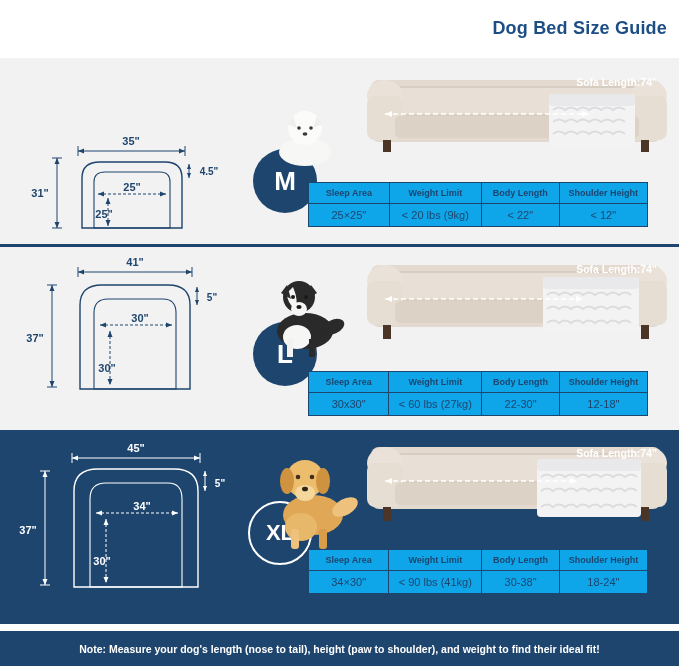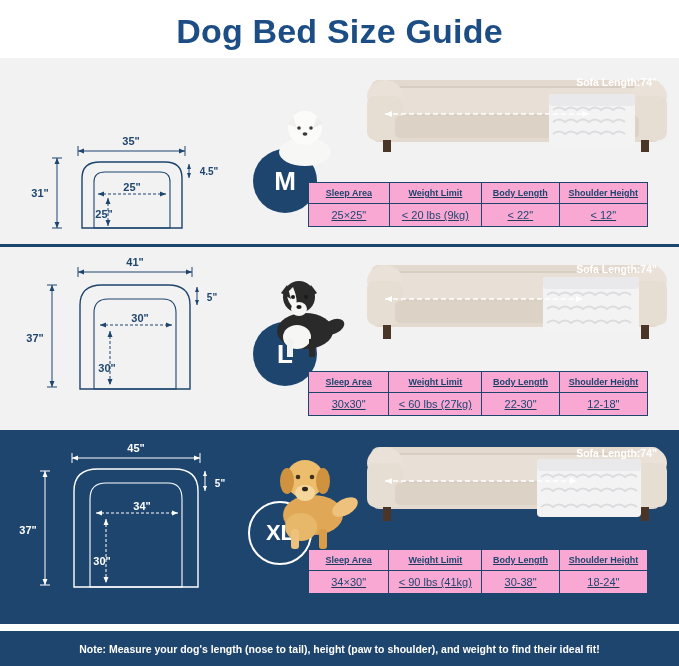--- a/index.html
+++ b/index.html
@@ -9,22 +9,23 @@
     font-family: "Liberation Sans", sans-serif;
     background: #ffffff;
     color: #1b3a5c;
     overflow: hidden;
   }
   .page { position: relative; width: 679px; height: 666px; }
 
   
   .header { text-align:center; padding-top:6px; background:#fff; height:58px; }
   .header h1 {
-    margin:6px; font-size:34px; font-weight:bold; letter-spacing:.2px;
+    margin:12px; font-size:18px; font-weight:bold; letter-spacing:.2px;
     color:#1c4e85;
+    text-align:right;
   }
   .header .sub {
     margin-top:5px; font-size:11px; color:#5e7a93; font-weight:normal;
   }
 
   
   .row { position:relative; width:679px; height:186px; }
   .row.light { background:#f2f2f2; }
   .row.dark  { background:#1e456e; }
   .row + .row { border-top:3px solid #1e456e; }
@@ -40,22 +41,22 @@
     font-weight:bold; color:#fff; background:#1e456e;
     box-shadow:0 0 0 4px #f2f2f2;
   }
   .row.dark .badge { background:#1e456e; box-shadow:0 0 0 4px #1e456e; border:2px solid #fff; }
 
   
   .scene { position:absolute; right:8px; top:8px; width:410px; height:110px; }
 
   
   .spec-table {
-    position:absolute; border-collapse:collapse; background:#f9a8d4;
-    border:1px solid #1e456e; font-size:9.5px;text-decoration:underline;
+    position:absolute; border-collapse:collapse; background:#0ea5e9;
+    border:1px solid #1e456e; font-size:9.5px;
   }
   .spec-table td {
     border:1px solid #1e456e; text-align:center; color:#1e456e;
     padding:5px 4px; white-space:nowrap;
   }
   .spec-table tr.head td { font-weight:bold; font-size:9px; }
   .spec-table tr.vals td { font-size:11px; }
 
   
   .note {

